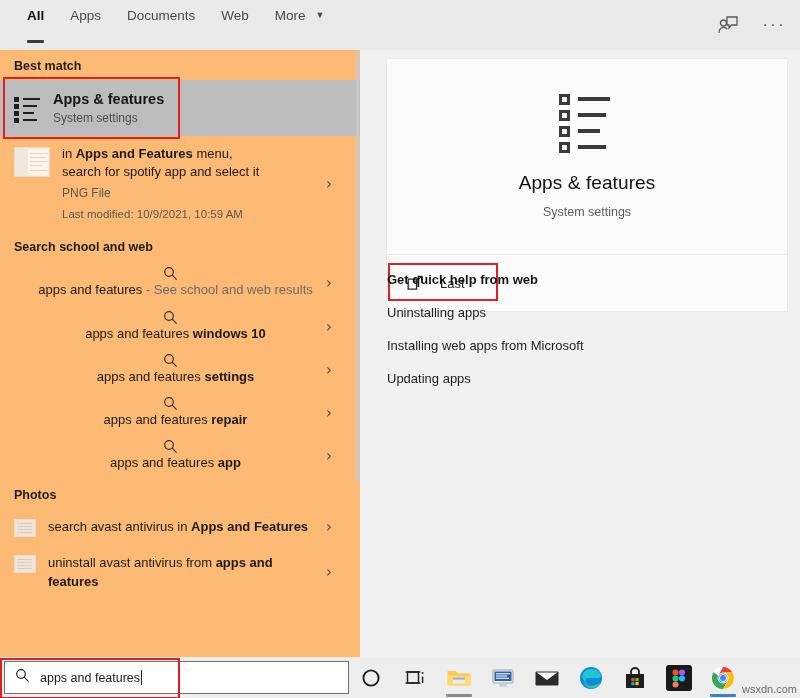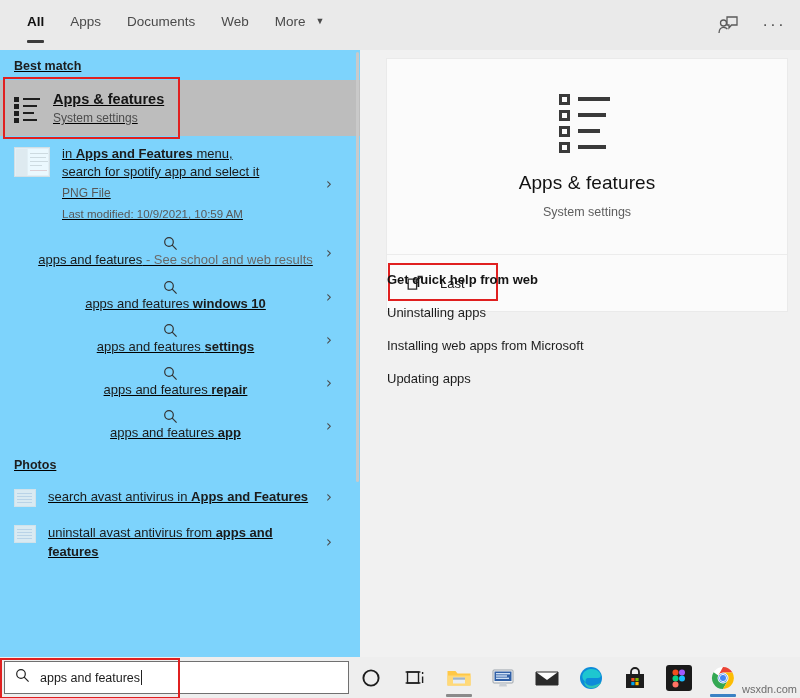--- a/index.html
+++ b/index.html
@@ -9,31 +9,31 @@
     background: #e8e8e8;
     overflow: hidden;
   }
   #root { position: relative; width: 800px; height: 698px; }
 
   
   .flyout { position: absolute; left: 0; top: 0; width: 800px; height: 657px; background: #eaeaea; display: flex; flex-direction: column; }
 
   
   .tabstrip { height: 50px; background: #eaeaea; display: flex; align-items: flex-start; padding-left: 14px; position: relative; flex: 0 0 auto; }
-  .tab { position: relative; height: 46px; padding: 14px 13px 0 13px; font-size: 13.5px; color: #4a4a4a; cursor: default; }
+  .tab { position: relative; height: 46px; padding: 8px 13px 0 13px; font-size: 13.5px; color: #4a4a4a; cursor: default; }
   .tab.active { color: #111; font-weight: bold; }
   .tab .under { position: absolute; left: 13px; right: 13px; bottom: 3px; height: 3px; background: #3b3b3b; border-radius: 1px; }
   .tab .caret { display: inline-block; margin-left: 6px; font-size: 9px; vertical-align: 2px; }
   .topright { position: absolute; right: 14px; top: 12px; display: flex; align-items: center; gap: 22px; }
   .tr-icon { width: 26px; height: 26px; display: flex; align-items: center; justify-content: center; color: #5a5a5a; }
   .dots { letter-spacing: 2.5px; font-size: 16px; color: #4a4a4a; line-height: 1; }
 
   
   .body { flex: 1 1 auto; display: flex; min-height: 0; }
-  .left { width: 360px; background: #7dd3fc; position: relative; overflow: hidden; text-decoration: underline; }
+  .left { width: 360px; background: #fdba74; position: relative; overflow: hidden; }
   .right { flex: 1 1 auto; background: #f1f1f1; position: relative; overflow: hidden; }
 
   .sect-head { font-size: 12.5px; font-weight: bold; color: #1d1d1d; padding: 9px 0 7px 14px; }
 
   
   .best-wrap { position: relative; }
   .best-row { height: 56px; background: #bdbdbd; display: flex; align-items: center; padding-left: 14px; }
   .best-text { margin-left: 13px; }
   .best-title { font-size: 14.5px; font-weight: bold; color: #141414; line-height: 17px; }
   .best-sub { font-size: 12px; color: #4d4d4d; margin-top: 3px; }
@@ -183,20 +183,21 @@
           </div>
           <div class="png-text">
             <div class="png-t1"><span>in </span><strong>Apps and Features</strong><span> menu,</span></div>
             <div class="png-t1">search for spotify app and select it</div>
             <div class="png-t2">PNG File</div>
             <div class="png-t3">Last modified: 10/9/2021, 10:59 AM</div>
           </div>
           <div class="chev">›</div>
         </div>
 
+        <div class="sect-head">Search school and web</div>
 
         <div class="sugg tall">
           <div class="mag">
             <svg width="15" height="15" viewBox="0 0 15 15">
                 <circle cx="6" cy="6" r="4.3" fill="none" stroke="#333" stroke-width="1.2"></circle>
                 <line x1="9.2" y1="9.2" x2="13.6" y2="13.6" stroke="#333" stroke-width="1.2"></line>
               </svg>
           </div>
           <div class="txt"><span>apps and features</span><span class="muted"> - See school and web results</span></div>
           <div class="chev">›</div>

